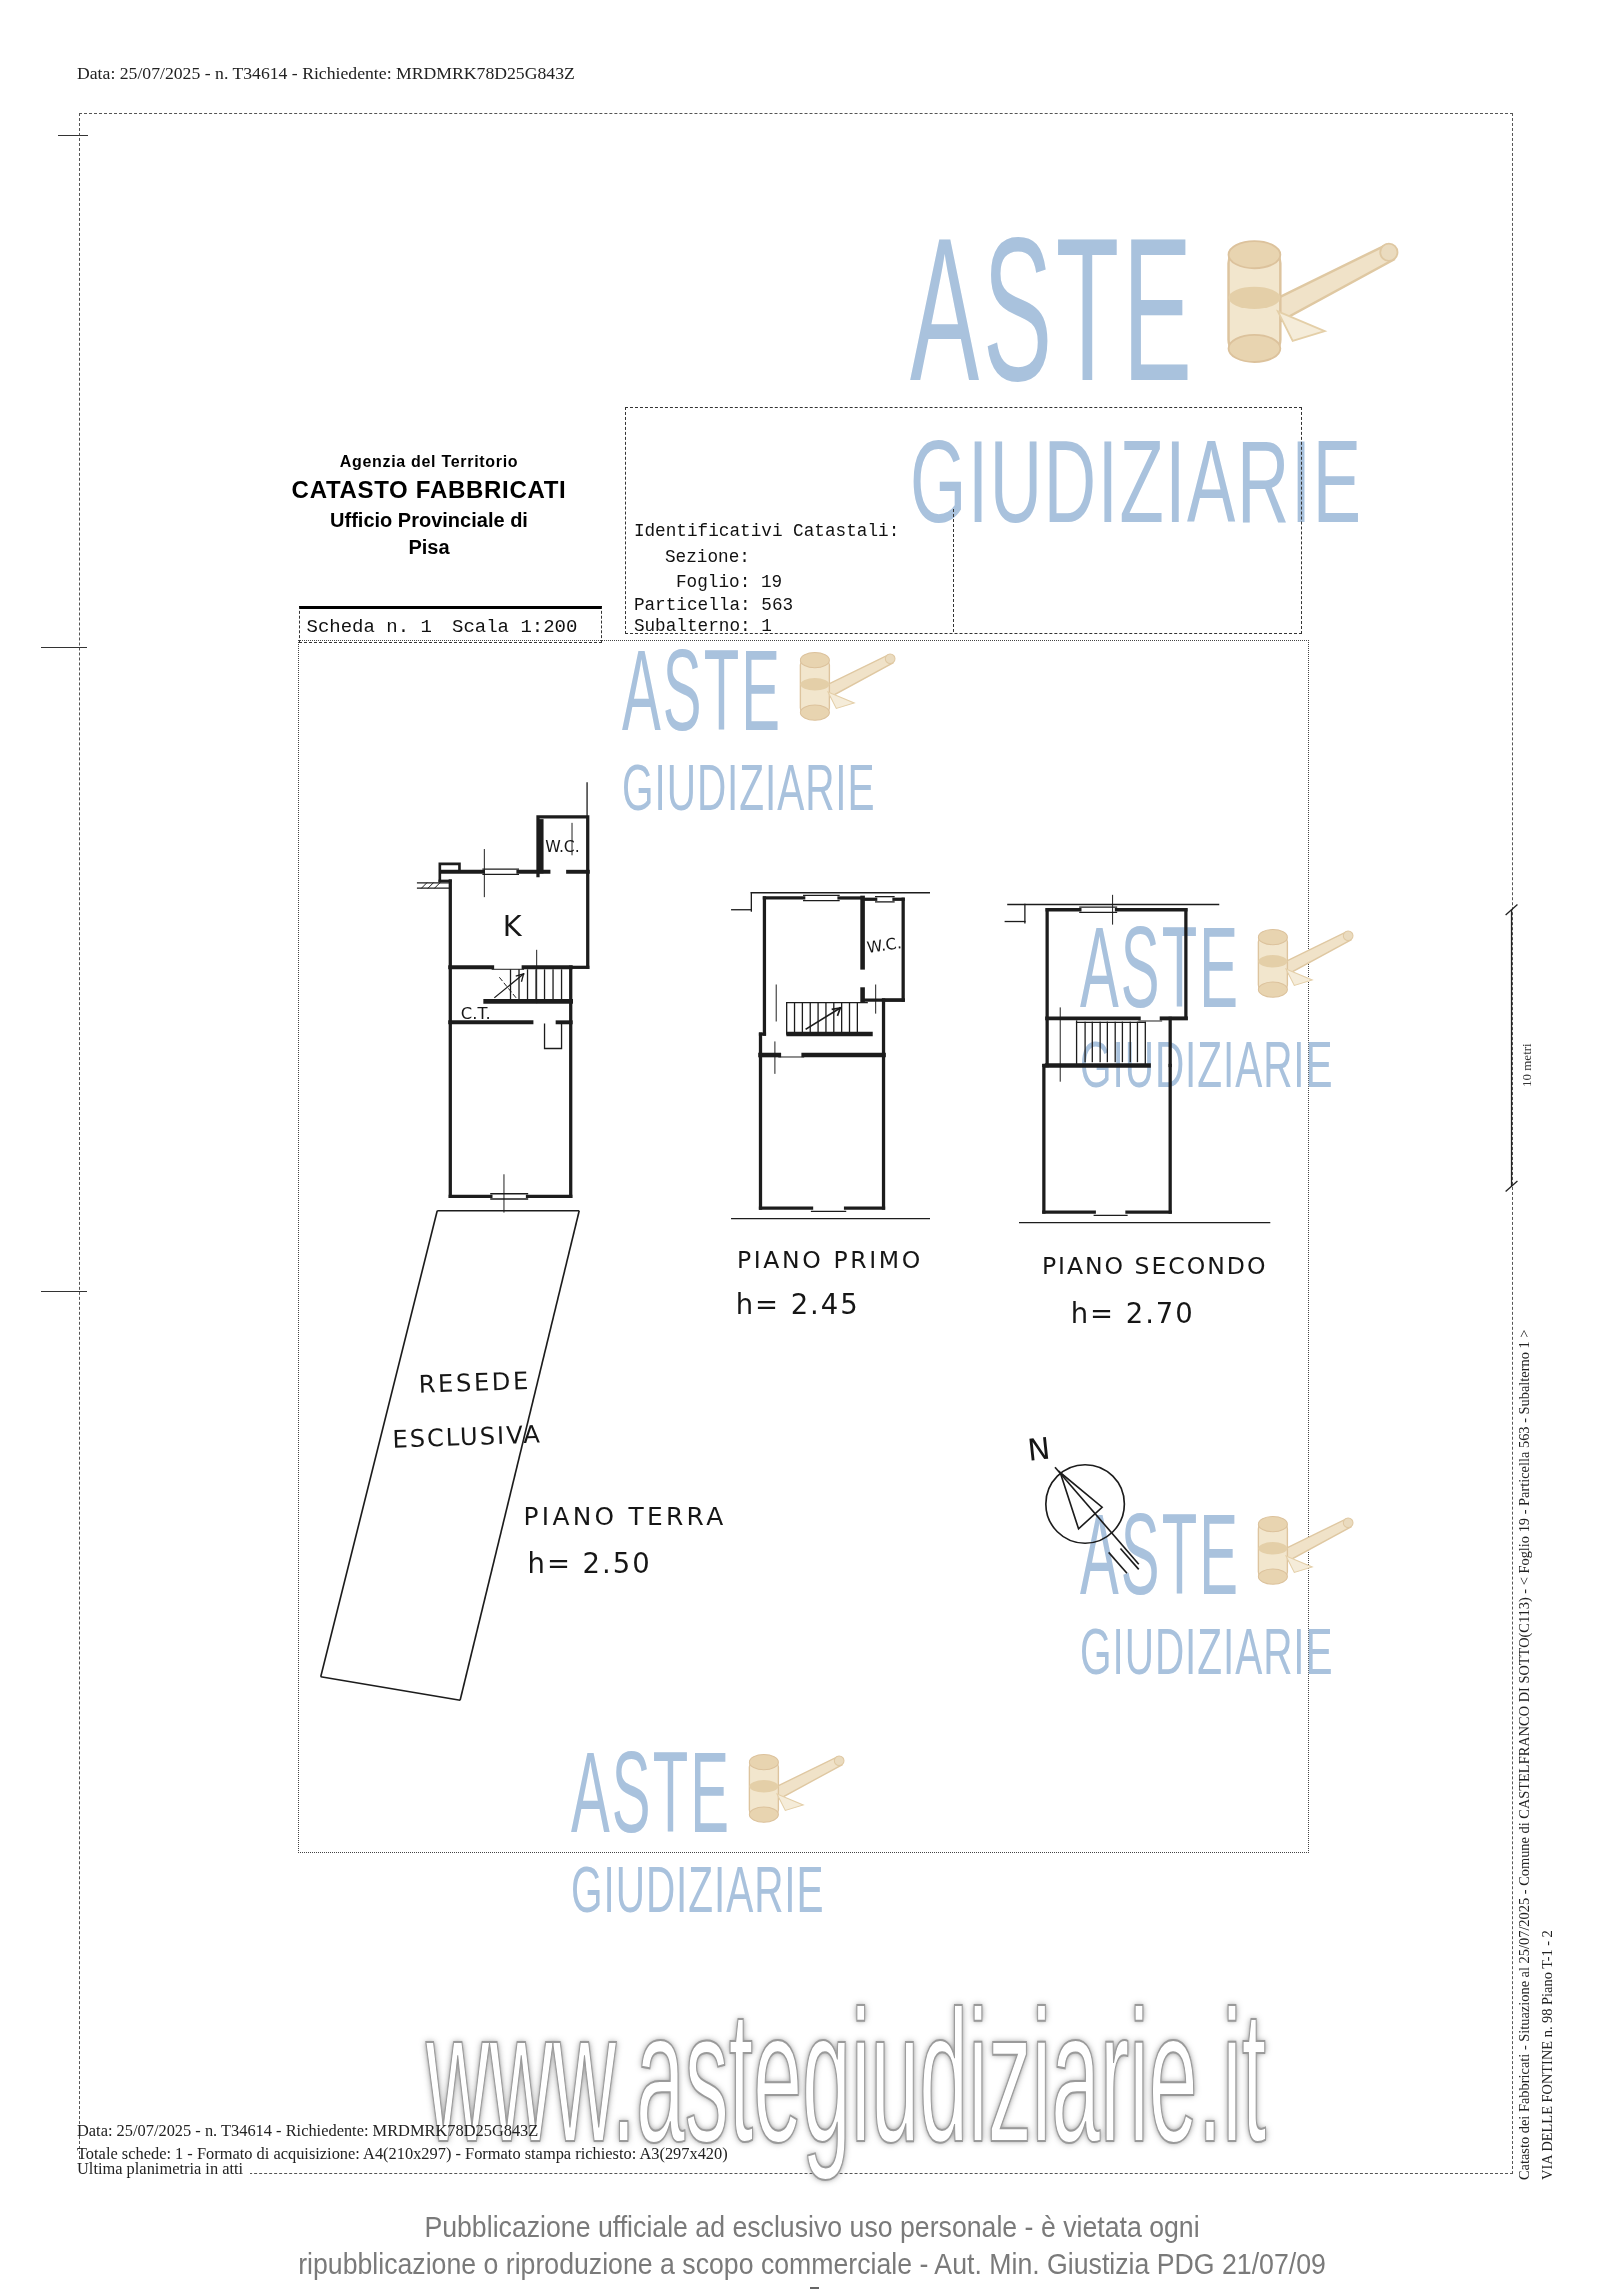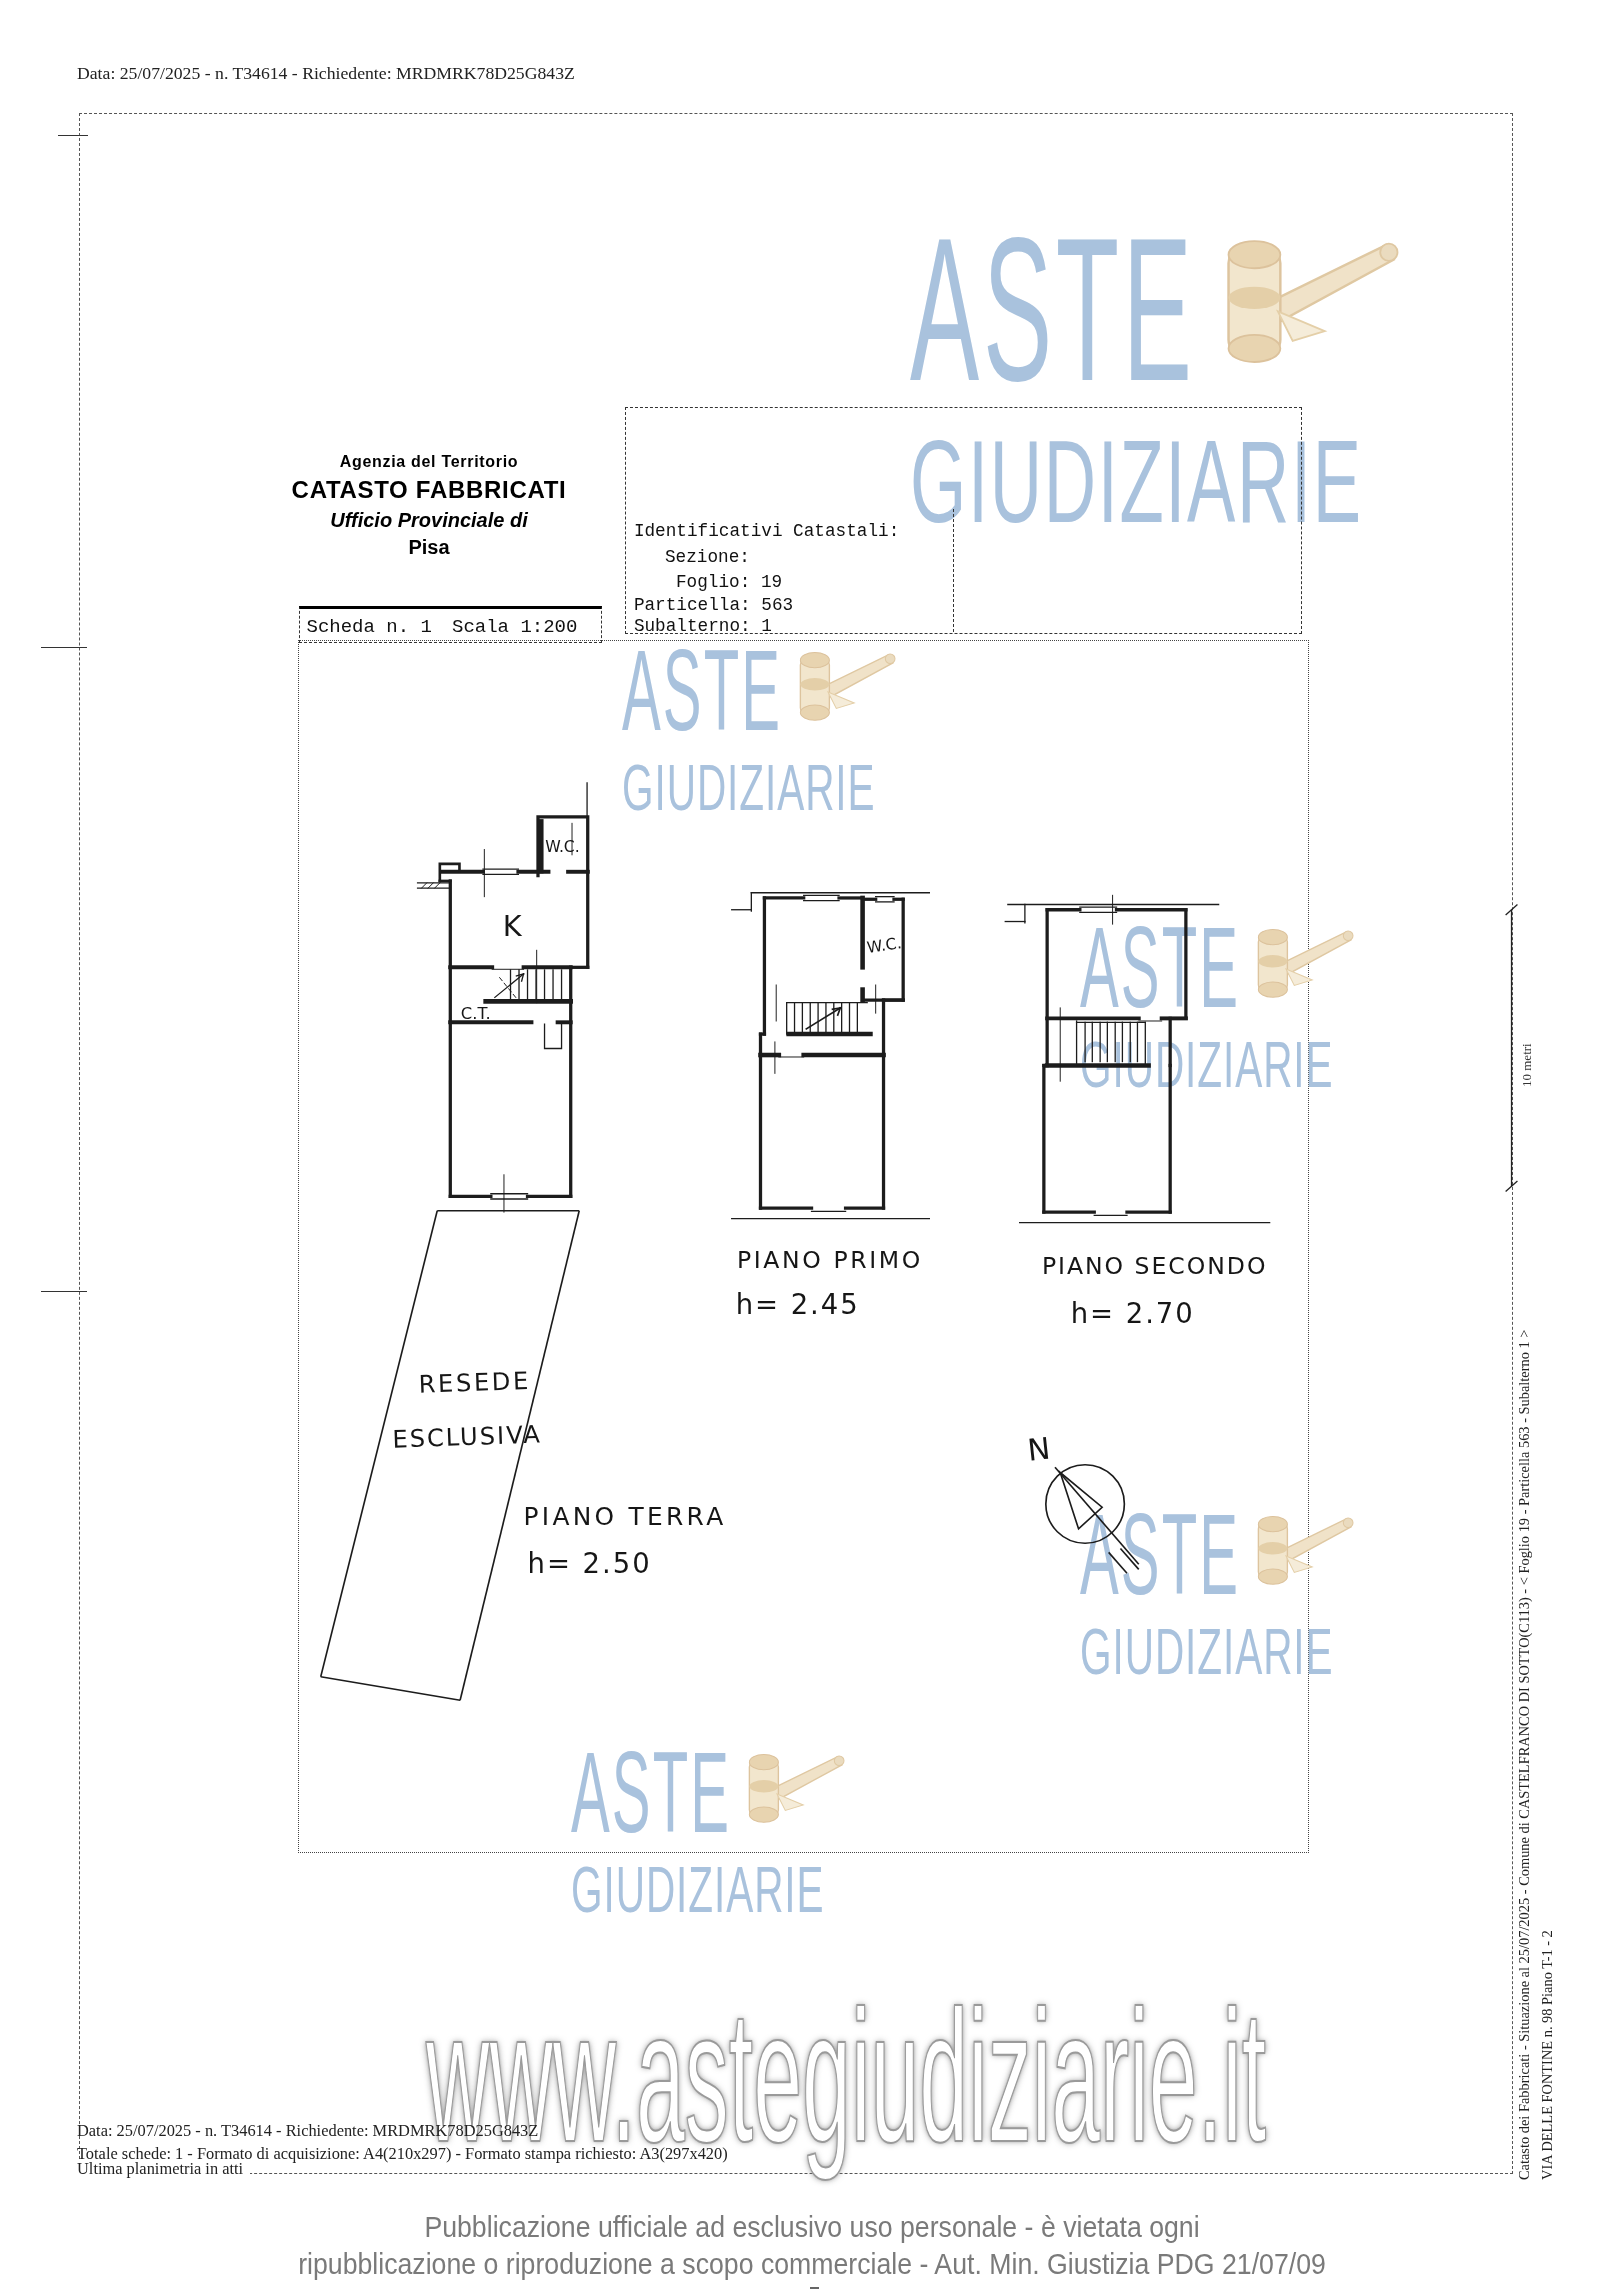--- a/index.html
+++ b/index.html
@@ -14,21 +14,21 @@
   
   .outer-frame{left:79px;top:113px;width:1432px;height:2059px;
                border:0.7px dashed #555;z-index:0;}
   .regmark{height:0;border-top:1.3px solid #333;z-index:1;}
 
   
   .agency{left:275px;top:453px;width:308px;text-align:center;z-index:3;
           font-family:"Liberation Sans",sans-serif;color:#000;}
   .agency .l1{font-size:16px;font-weight:bold;letter-spacing:0.7px;}
   .agency .l2{font-size:24px;font-weight:bold;letter-spacing:0.7px;margin-top:5.2px;}
-  .agency .l3{font-size:20px;font-weight:bold;margin-top:5.2px;font-style:italic;}
+  .agency .l3{font-size:20px;font-weight:bold;margin-top:5.2px;}
   .agency .l4{font-size:20px;font-weight:bold;margin-top:3.9px;}
 
   
   .form-box{left:625px;top:407px;width:675px;height:225px;border:1.3px dashed #333;z-index:3;
             font-family:"Liberation Mono",monospace;font-size:17.7px;color:#111;}
   .form-top{position:absolute;left:0;top:0;width:100%;height:99px;border-bottom:1.3px dashed #333;}
   .form-row1{position:absolute;left:7.9px;top:5.2px;white-space:nowrap;}
   .hand-val{font-family:"Liberation Serif",serif;font-size:19.6px;position:relative;top:7.9px;}
   .form-row2{position:absolute;left:7.9px;top:38px;white-space:nowrap;}
   .form-row3{position:absolute;left:7.9px;top:68px;white-space:nowrap;}

